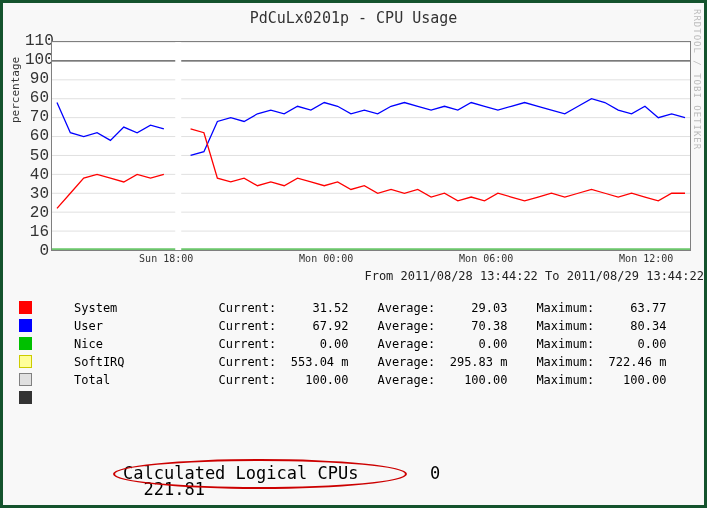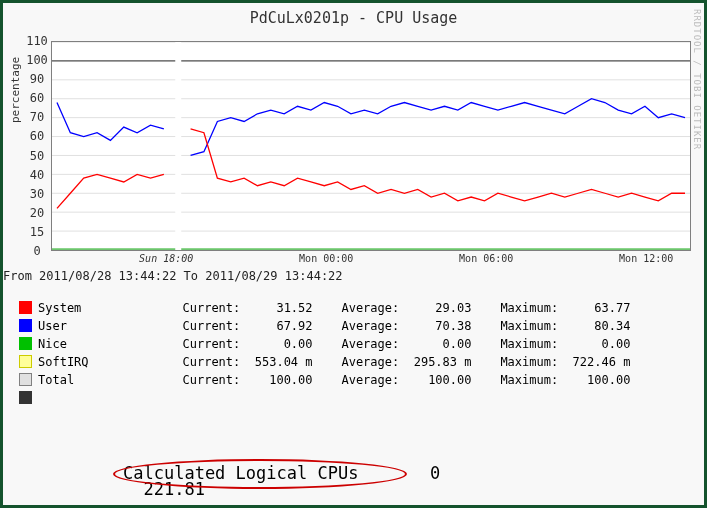--- a/index.html
+++ b/index.html
@@ -51,65 +51,67 @@
   .yticks {
     position: absolute;
     left: 22px;
     top: 38px;
     width: 24px;
     height: 210px;
   }
   .ytick {
     position: absolute;
     right: 0;
-    font-size: 12px;
+    font-size: 16px;
     color: #333;
     transform: translateY(-50%);
-    text-align: center;
+    text-align: right;
     width: 24px;
+    font-family: Liberation Mono, monospace;
   }
   .xticks {
     position: absolute;
     left: 48px;
     top: 250px;
     width: 640px;
     height: 14px;
   }
   .xtick {
     position: absolute;
     font-size: 10px;
     color: #333;
     transform: translateX(-50%);
     white-space: nowrap;
   }
   .timerange {
-    text-align: left;
+    text-align: right;
     font-size: 12px;
     position: absolute;
     top: 266px;
-    left: 0; right: 0;
+    left: 16px; right: 0;
     color: #222;
   }
   svg.plot {
     width: 640px;
     height: 210px;
     background: #fff;
     border: 1px solid #7f7f7f;
     box-sizing: border-box;
   }
   .legend {
     position: absolute;
     left: 16px;
     top: 296px;
     font-size: 12px;
     line-height: 18px;
   }
   .legend-row {
     display: flex;
     white-space: pre;
+    gap: 36px;
   }
   .swatch {
     display: inline-block;
     width: 11px;
     height: 11px;
     border: 1px solid #333;
     margin-right: 6px;
     vertical-align: middle;
     position: relative;
     top: 2px;
@@ -137,21 +139,21 @@
 
 <div class="frame">
 
   <div class="title">PdCuLx0201p - CPU Usage</div>
   <div class="watermark">RRDTOOL / TOBI OETIKER</div>
 
   <div class="ylabel">percentage</div>
 
   <div class="yticks" id="yticks">
       <div class="ytick" style="top: 210px;">0</div>
-      <div class="ytick" style="top: 190.909px;">15</div>
+      <div class="ytick" style="top: 190.909px;">16</div>
       <div class="ytick" style="top: 171.818px;">20</div>
       <div class="ytick" style="top: 152.727px;">30</div>
       <div class="ytick" style="top: 133.636px;">40</div>
       <div class="ytick" style="top: 114.545px;">50</div>
       <div class="ytick" style="top: 95.4545px;">60</div>
       <div class="ytick" style="top: 76.3636px;">70</div>
       <div class="ytick" style="top: 57.2727px;">60</div>
       <div class="ytick" style="top: 38.1818px;">90</div>
       <div class="ytick" style="top: 19.0909px;">100</div>
       <div class="ytick" style="top: 0px;">110</div>
@@ -173,21 +175,21 @@
         <line x1="0" x2="640" y1="0" y2="0" stroke="#e0e0e0" stroke-width="1"></line>
         <line x1="0" x2="640" y1="19.090909090909093" y2="19.090909090909093" stroke="#555" stroke-width="1.2"></line>
         <line x1="0" x2="640" y1="209.04545454545453" y2="209.04545454545453" stroke="#00a000" stroke-width="1"></line>
         <path d="M5.0 61.1 L18.4 91.6 L31.8 95.5 L45.2 91.6 L58.6 99.3 L72.0 85.9 L85.4 91.6 L98.8 84.0 L112.2 87.8 M139.0 114.5 L152.4 110.7 L165.9 80.2 L179.3 76.4 L192.7 80.2 L206.1 72.5 L219.5 68.7 L232.9 72.5 L246.3 64.9 L259.7 68.7 L273.1 61.1 L286.5 64.9 L299.9 72.5 L313.3 68.7 L326.7 72.5 L340.1 64.9 L353.5 61.1 L366.9 64.9 L380.3 68.7 L393.7 64.9 L407.1 68.7 L420.5 61.1 L433.9 64.9 L447.3 68.7 L460.7 64.9 L474.1 61.1 L487.6 64.9 L501.0 68.7 L514.4 72.5 L527.8 64.9 L541.2 57.3 L554.6 61.1 L568.0 68.7 L581.4 72.5 L594.8 64.9 L608.2 76.4 L621.6 72.5 L635.0 76.4 " fill="none" stroke="#0000ff" stroke-width="1.3"></path>
         <path d="M5.0 168.0 L18.4 152.7 L31.8 137.5 L45.2 133.6 L58.6 137.5 L72.0 141.3 L85.4 133.6 L98.8 137.5 L112.2 133.6 M139.0 87.8 L152.4 91.6 L165.9 137.5 L179.3 141.3 L192.7 137.5 L206.1 145.1 L219.5 141.3 L232.9 145.1 L246.3 137.5 L259.7 141.3 L273.1 145.1 L286.5 141.3 L299.9 148.9 L313.3 145.1 L326.7 152.7 L340.1 148.9 L353.5 152.7 L366.9 148.9 L380.3 156.5 L393.7 152.7 L407.1 160.4 L420.5 156.5 L433.9 160.4 L447.3 152.7 L460.7 156.5 L474.1 160.4 L487.6 156.5 L501.0 152.7 L514.4 156.5 L527.8 152.7 L541.2 148.9 L554.6 152.7 L568.0 156.5 L581.4 152.7 L594.8 156.5 L608.2 160.4 L621.6 152.7 L635.0 152.7 " fill="none" stroke="#ff0000" stroke-width="1.3"></path>
         <rect x="123.63829787234043" y="0" width="6" height="210" fill="#fff"></rect>
       </svg>
   </div>
 
   <div class="xticks" id="xticks">
-      <div class="xtick" style="left: 115.2px; font-style: italic;">Sun 18:00</div>
+      <div class="xtick" style="left: 115.2px;">Sun 18:00</div>
       <div class="xtick" style="left: 275.2px;">Mon 00:00</div>
       <div class="xtick" style="left: 435.2px;">Mon 06:00</div>
       <div class="xtick" style="left: 595.2px;">Mon 12:00</div>
     </div>
 
   <div class="timerange">From 2011/08/28 13:44:22 To 2011/08/29 13:44:22</div>
 
   <div class="legend" id="legend">
       <div class="legend-row"><span class="swatch" style="background: rgb(255, 0, 0); border-color: rgb(255, 0, 0);"></span><span>System              Current:     31.52    Average:     29.03    Maximum:     63.77</span></div>
       <div class="legend-row"><span class="swatch" style="background: rgb(0, 0, 255); border-color: rgb(0, 0, 255);"></span><span>User                Current:     67.92    Average:     70.38    Maximum:     80.34</span></div>

